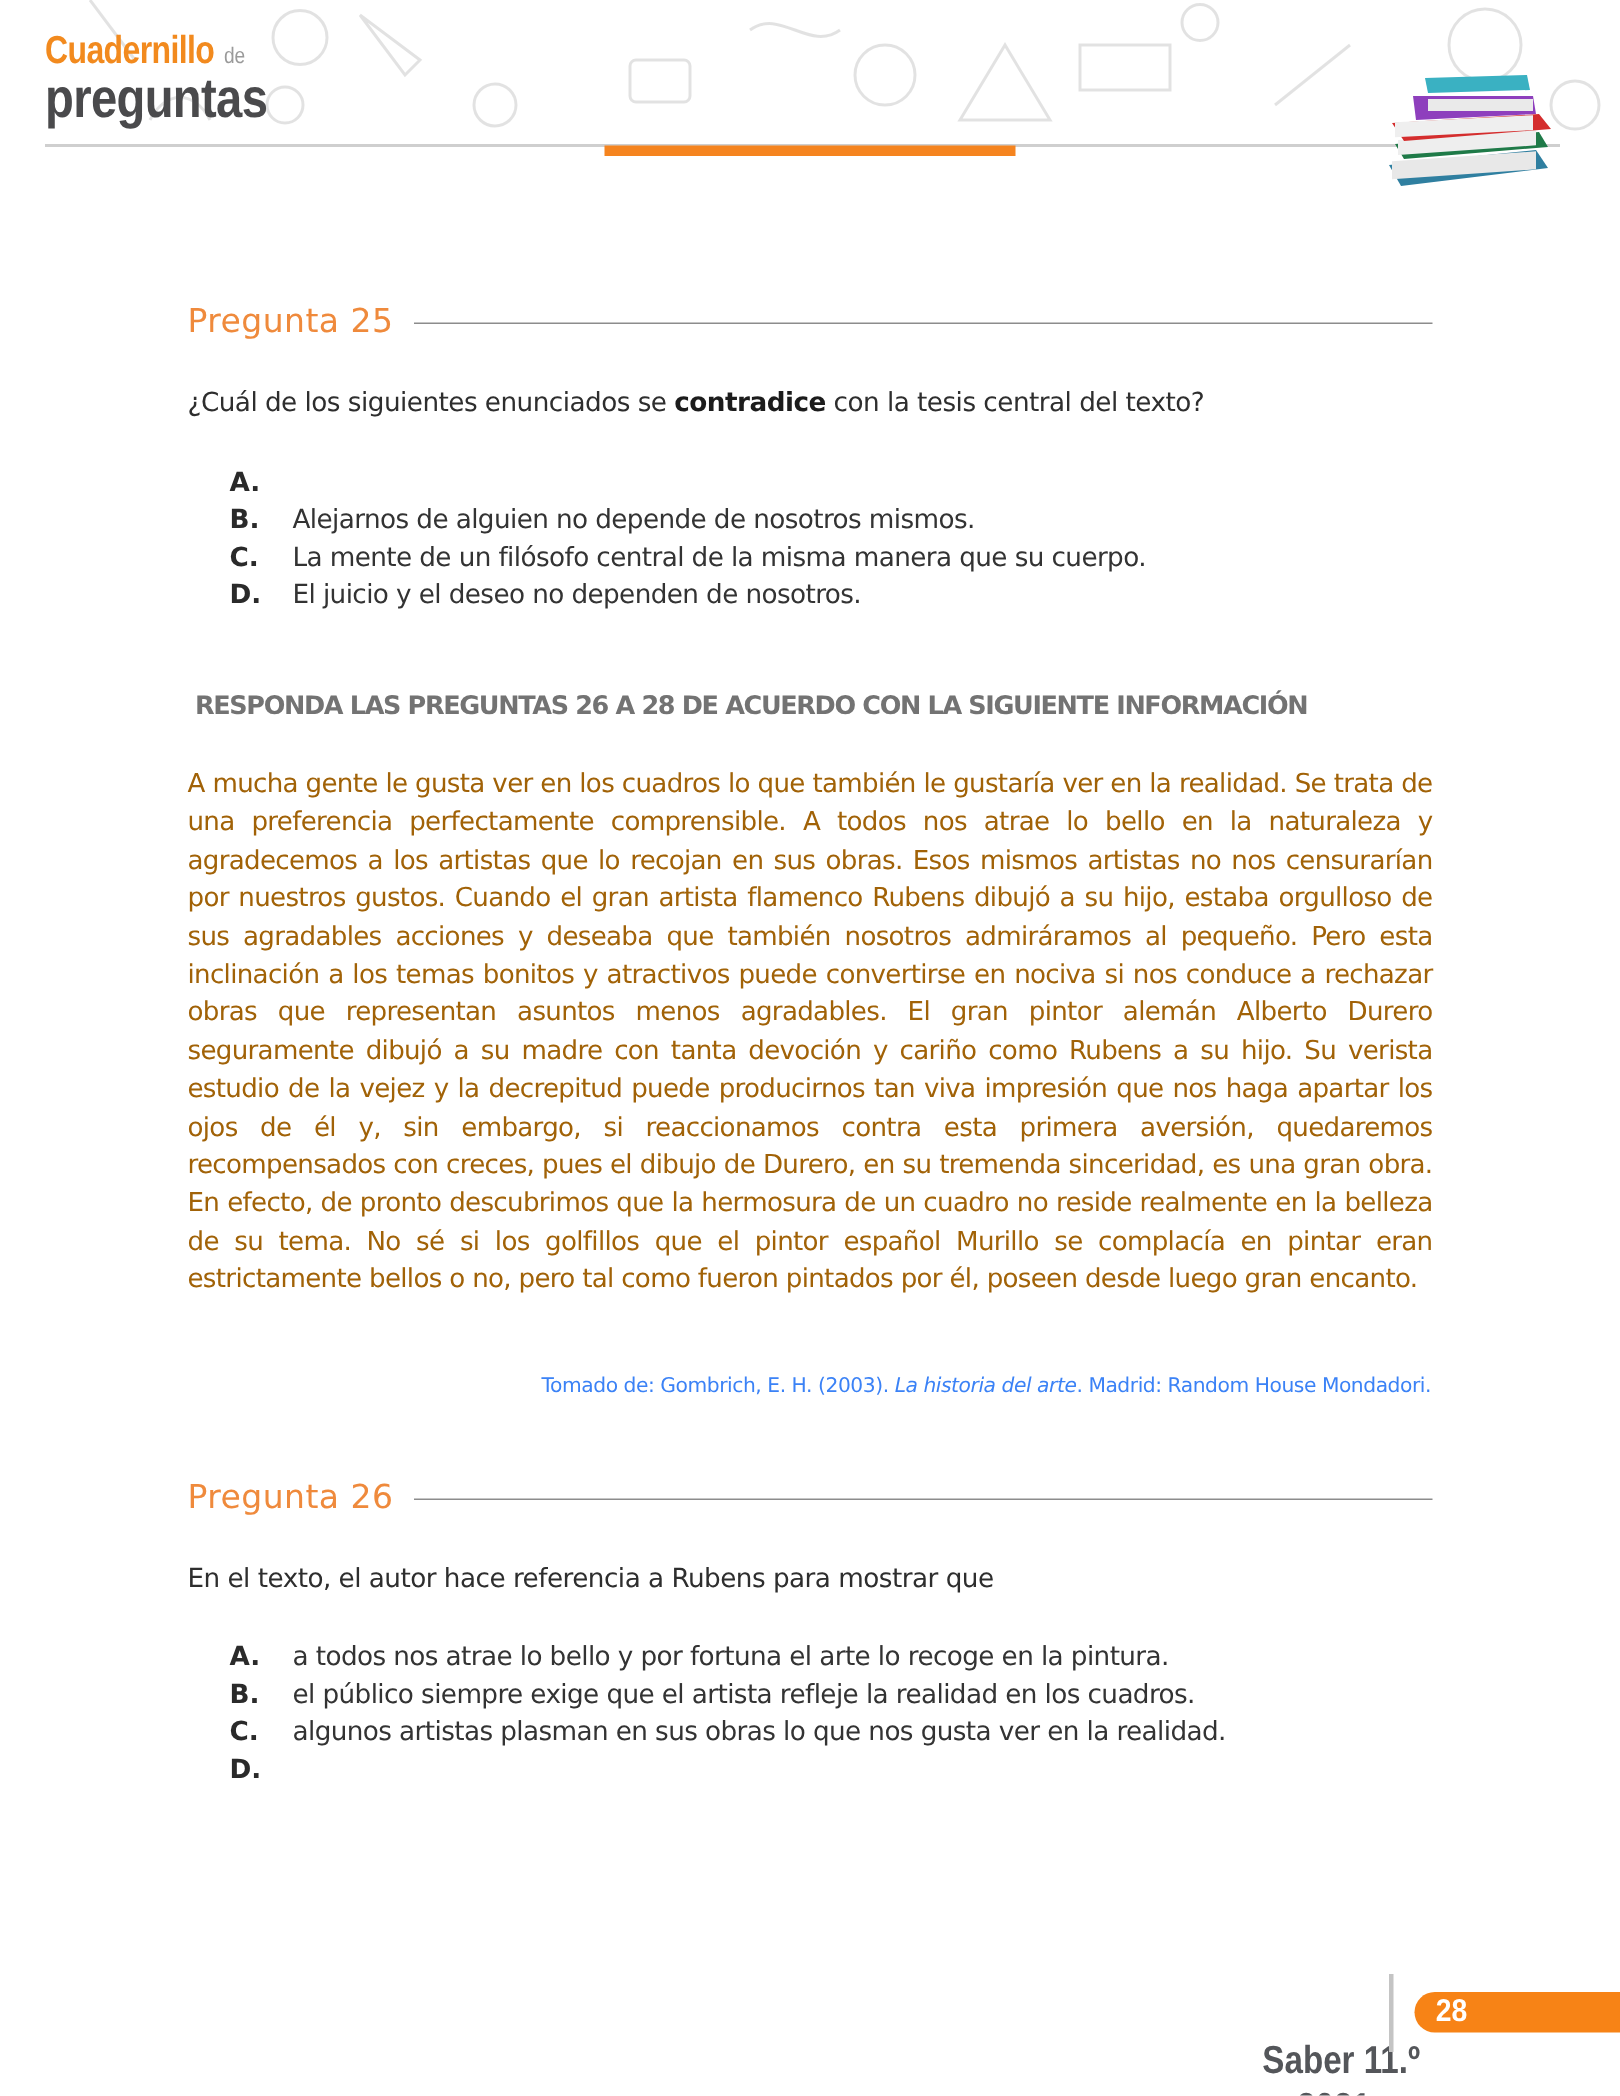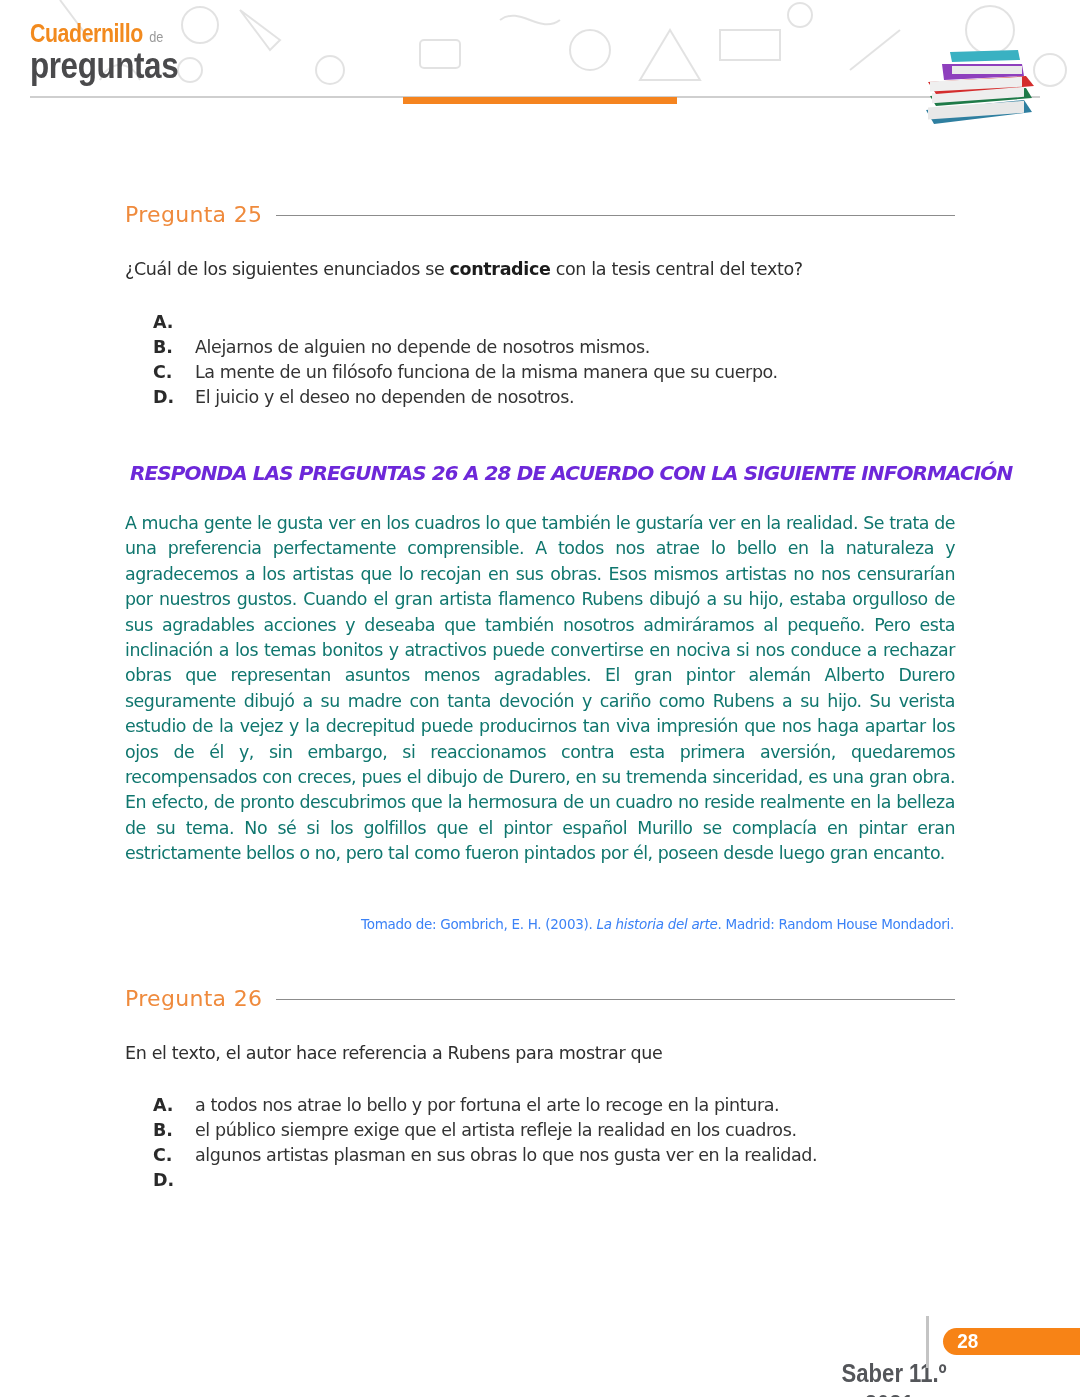--- a/index.html
+++ b/index.html
@@ -68,27 +68,27 @@
     width: 42px; font-size: 17.5px; font-weight: bold; color: #2a2a2a;
     font-family: "DejaVu Sans", sans-serif;
   }
   .option-text {
     font-size: 17.5px; color: #333; font-family: "DejaVu Sans", sans-serif;
     letter-spacing: -0.4px; white-space: nowrap;
   }
 
   .instruction {
     position: absolute; left: 130px; top: 461px; width: 820px;
-    color: #6d28d9; font-size: 20px; font-weight: bold;
-    font-family: "DejaVu Sans", sans-serif; letter-spacing: -0.9px; white-space: nowrap; font-style: italic;
+    color: #737373; font-size: 17px; font-weight: bold;
+    font-family: "DejaVu Sans", sans-serif; letter-spacing: -0.9px; white-space: nowrap;
   }
 
   .passage {
     position: absolute; left: 125px; top: 511px; width: 830px;
-    font-size: 17.4px; line-height: 25.4px; color: #0f766e;
+    font-size: 17.4px; line-height: 25.4px; color: #a16207;
     text-align: justify; letter-spacing: -0.45px;
     font-family: "DejaVu Sans", sans-serif;
   }
   .citation {
     position: absolute; right: 126px; top: 916px;
     font-size: 13.5px; color: #3b82f6; letter-spacing: -0.3px;
     font-family: "DejaVu Sans", sans-serif; white-space: nowrap;
   }
   .citation i { font-style: italic; }
 
@@ -166,21 +166,21 @@
 <div class="options" style="top:309px;">
   <div class="option">
       <span class="option-letter">A.</span>
     </div>
   <div class="option">
       <span class="option-letter">B.</span>
       <span class="option-text">Alejarnos de alguien no depende de nosotros mismos.</span>
     </div>
   <div class="option">
       <span class="option-letter">C.</span>
-      <span class="option-text">La mente de un filósofo funciona de la misma manera que su cuerpo.</span>
+      <span class="option-text">La mente de un filósofo central de la misma manera que su cuerpo.</span>
     </div>
   <div class="option">
       <span class="option-letter">D.</span>
       <span class="option-text">El juicio y el deseo no dependen de nosotros.</span>
     </div>
 </div>
 
 <div class="instruction">RESPONDA LAS PREGUNTAS 26 A 28 DE ACUERDO CON LA SIGUIENTE INFORMACIÓN</div>
 
 <div class="passage">A mucha gente le gusta ver en los cuadros lo que también le gustaría ver en la realidad. Se trata de una preferencia perfectamente comprensible. A todos nos atrae lo bello en la naturaleza y agradecemos a los artistas que lo recojan en sus obras. Esos mismos artistas no nos censurarían por nuestros gustos. Cuando el gran artista flamenco Rubens dibujó a su hijo, estaba orgulloso de sus agradables acciones y deseaba que también nosotros admiráramos al pequeño. Pero esta inclinación a los temas bonitos y atractivos puede convertirse en nociva si nos conduce a rechazar obras que representan asuntos menos agradables. El gran pintor alemán Alberto Durero seguramente dibujó a su madre con tanta devoción y cariño como Rubens a su hijo. Su verista estudio de la vejez y la decrepitud puede producirnos tan viva impresión que nos haga apartar los ojos de él y, sin embargo, si reaccionamos contra esta primera aversión, quedaremos recompensados con creces, pues el dibujo de Durero, en su tremenda sinceridad, es una gran obra. En efecto, de pronto descubrimos que la hermosura de un cuadro no reside realmente en la belleza de su tema. No sé si los golfillos que el pintor español Murillo se complacía en pintar eran estrictamente bellos o no, pero tal como fueron pintados por él, poseen desde luego gran encanto.</div>

